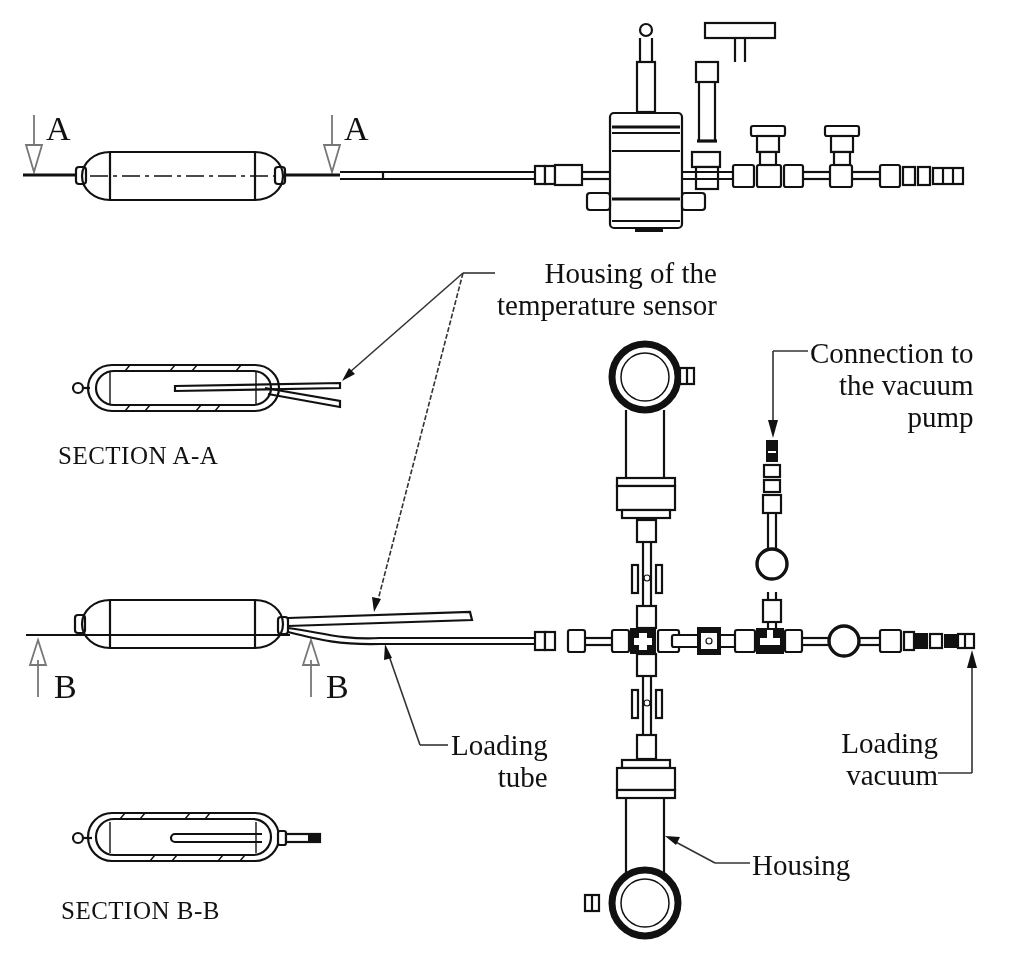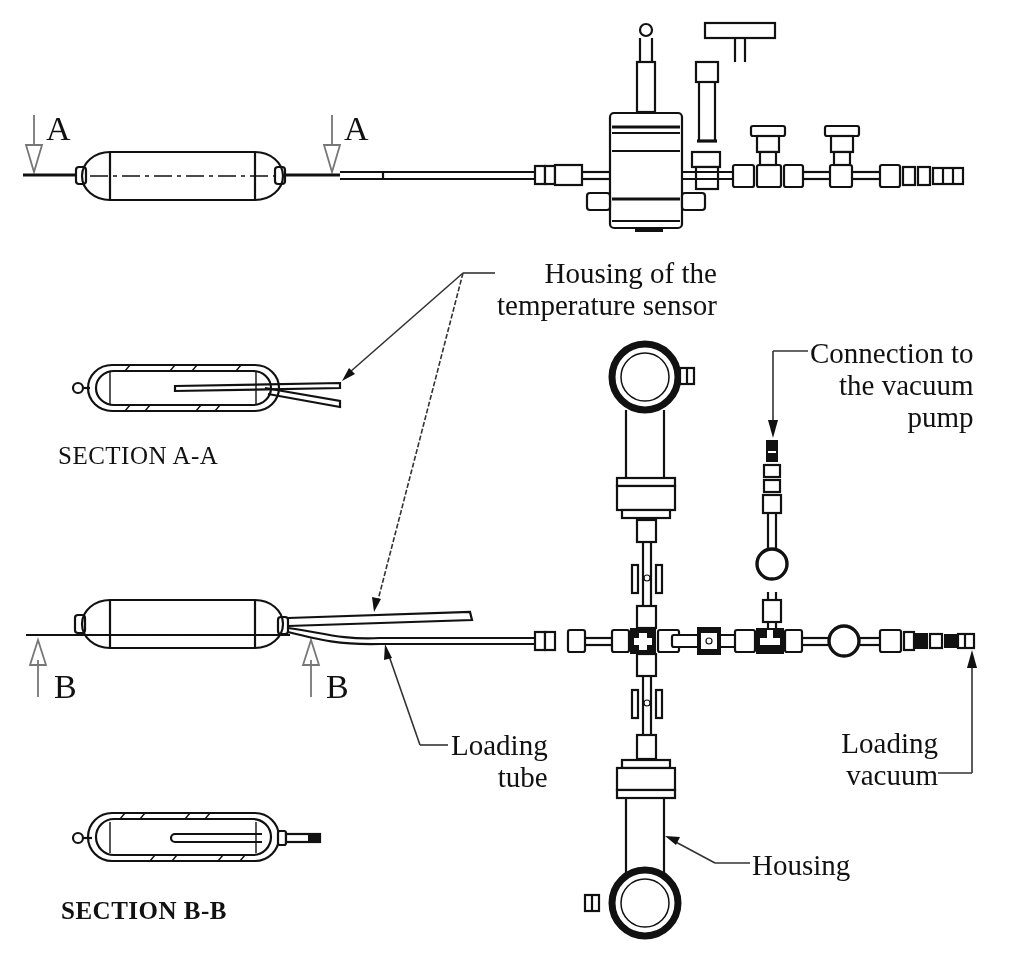--- a/index.html
+++ b/index.html
@@ -323,15 +323,15 @@
 <div class="lbl callout" style="left:818px; top:727px; text-align:right; width:120px;">
   <div>Loading</div>
   <div>vacuum</div>
 </div>
 
 <div class="lbl callout" style="left:752px; top:849px;">
   <div>Housing</div>
 </div>
 
 <div class="lbl section-title" style="left:58px; top:443px;">SECTION A-A</div>
-<div class="lbl section-title" style="left:61px; top:898px;font-weight:bold;">SECTION B-B</div>
+<div class="lbl section-title" style="left:61px; top:898px;">SECTION B-B</div>
 
 </div>
 
 </body></html>

